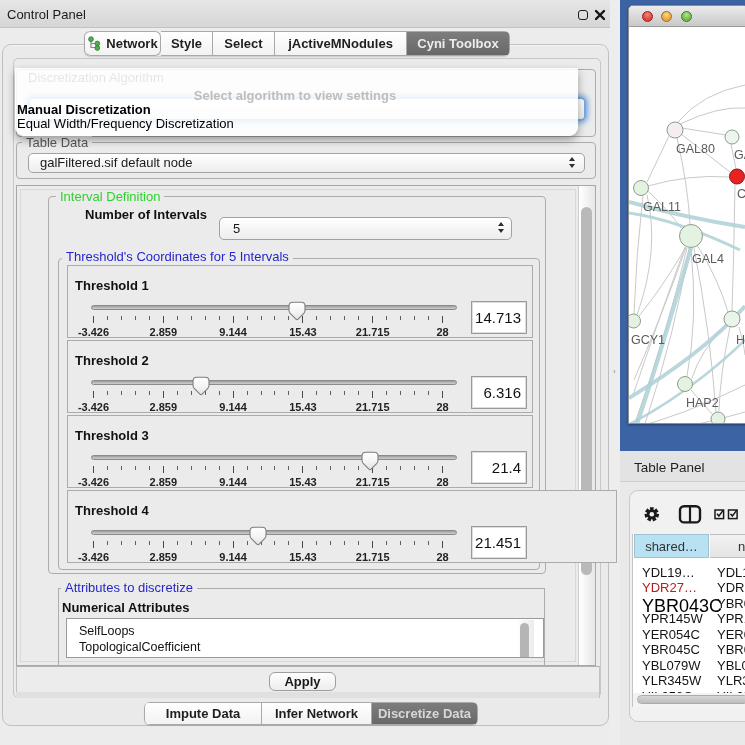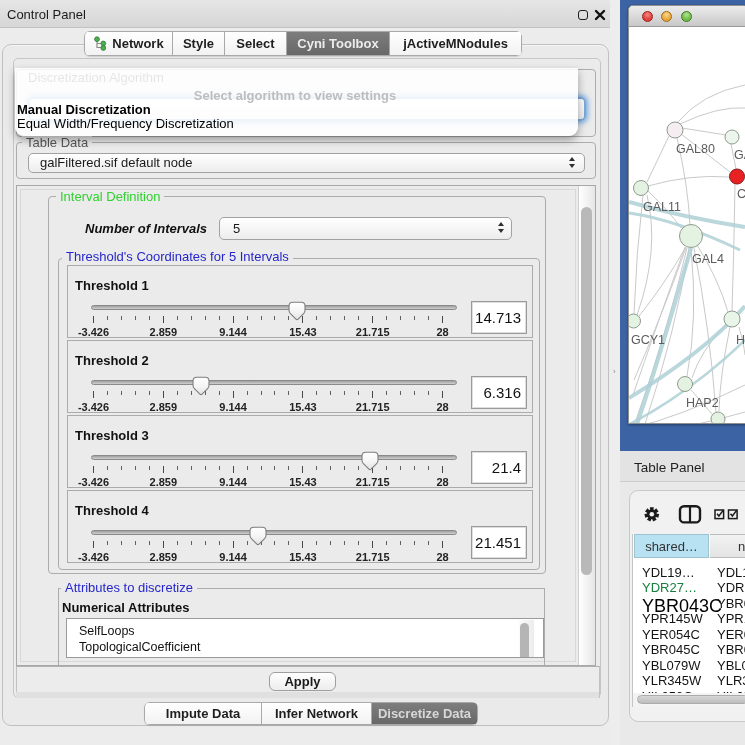--- a/index.html
+++ b/index.html
@@ -25,49 +25,49 @@
 <svg class="a" style="left:594px;top:9px;" width="12" height="12">
       <path d="M2,2 L10,10 M10,2 L2,10" stroke="#111" stroke-width="2.4" stroke-linecap="round"></path>
     </svg>
 <div class="a" style="left:616px;top:0;width:4px;height:28px;background:#ededed;"></div>
 <div class="a" style="left:0;top:28px;width:610px;height:717px;background:#ececec;"></div>
 <div class="a" style="left:610px;top:0;width:10px;height:745px;background:#ededed;"></div>
 <div class="a" style="left:613px;top:368px;width:5px;height:8px;color:#8a8a8a;font-size:8px;line-height:8px;">›</div>
 <div class="a" style="left:2px;top:44px;width:607px;height:682px;background:#eaeaea;border:1px solid #c0c0c0;border-radius:9px;box-shadow:inset 0 1px 0 #f5f5f5;"></div>
 <div class="a" style="left:13px;top:58px;width:588px;height:640px;background:#ebebeb;border:1px solid #c6c6c6;border-radius:5px;"></div>
 <div class="a" style="left:84px;top:31px;height:25px;display:flex;border-radius:6px;overflow:hidden;border-left:1px solid #a9a9a9;box-shadow:0 1px 1px rgba(0,0,0,0.12);">
-<div class="seg" style="width:88px;"><svg width="14" height="15" style="margin-right:5px;" viewBox="0 0 14 15">
+<div class="seg" style="width:76px;border-radius:6px;"><svg width="14" height="15" style="margin-right:5px;" viewBox="0 0 14 15">
           <path d="M4,3.5 V12 M4,7.5 H10 M4,11.5 H10" stroke="#8a8a8a" stroke-width="1.2" fill="none"></path>
           <circle cx="4" cy="3.2" r="2.4" fill="#4fae4f" stroke="#2e7d32" stroke-width="0.8"></circle>
           <circle cx="10.3" cy="7.5" r="2.4" fill="#4fae4f" stroke="#2e7d32" stroke-width="0.8"></circle>
           <circle cx="10.3" cy="12" r="2.4" fill="#4fae4f" stroke="#2e7d32" stroke-width="0.8"></circle>
         </svg>Network</div>
 <div class="seg" style="width:52px;">Style</div>
 <div class="seg" style="width:62px;">Select</div>
+<div class="seg" style="width:132px;">jActiveMNodules</div>
 <div class="seg sel" style="width:103px;">Cyni Toolbox</div>
-<div class="seg" style="width:132px;">jActiveMNodules</div>
 </div>
 
 <div class="gbox" style="left:16px;top:69px;width:580px;height:68px;border-radius:4px;"></div>
 <div class="gtitle" style="left:24px;top:71px;color:#3c3c3c;">Discretization Algorithm</div>
 <div class="combo" style="left:28px;top:97px;width:558px;height:24px;border:2px solid #7aa8d8;box-shadow:0 0 5px 2px rgba(100,160,225,0.85);"></div>
 
 <div class="gbox" style="left:16px;top:142px;width:580px;height:37px;border-radius:4px;"></div>
 <div class="gtitle" style="left:22px;top:136px;color:#585858;">Table Data</div>
 <div class="combo" style="left:28px;top:153px;width:557px;height:20px;line-height:18px;padding-left:11px;">galFiltered.sif default node</div>
 <div class="arr up" style="left:569px;top:156.5px;"></div>
 <div class="arr dn" style="left:569px;top:163.5px;"></div>
 <div class="a" style="left:16px;top:185px;width:580px;height:481px;background:#ebebeb;border:1px solid #a8a8a8;"></div>
 <div class="a" style="left:20px;top:189px;width:556px;height:473px;border:1px solid #d8d8d8;"></div>
 <div class="a" style="left:578px;top:186px;width:17px;height:479px;background:linear-gradient(90deg,#ffffff,#e6e6e6);border-left:1px solid #cfcfcf;"></div>
 <div class="a" style="left:581px;top:207px;width:11px;height:368px;background:#b9b9b9;border-radius:6px;"></div>
 
 <div class="gbox" style="left:48px;top:196px;width:498px;height:378px;border-radius:4px;"></div>
 <div class="gtitle" style="left:56px;top:190px;color:#2fd22f;">Interval Definition</div>
-<div class="a bold13" style="left:85px;top:221px;font-style:italic;">Number of Intervals</div>
+<div class="a bold13" style="left:85px;top:207px;">Number of Intervals</div>
 <div class="combo" style="left:219px;top:217px;width:293px;height:23px;line-height:21px;padding-left:13px;">5</div>
 <div class="arr up" style="left:498px;top:222px;"></div>
 <div class="arr dn" style="left:498px;top:229px;"></div>
 <div class="gbox" style="left:58px;top:258px;width:482px;height:312px;border-radius:4px;"></div>
 <div class="gtitle" style="left:62px;top:250px;color:#2626cc;">Threshold's Coordinates for 5 Intervals</div>
 <div class="a" style="left:67px;top:265px;width:466px;height:73px;background:#ebebeb;border:1px solid #ababab;">
 <div class="a bold13" style="left:7px;top:12px;">Threshold 1</div>
 <div class="a" style="left:23px;top:39px;width:366px;height:5px;border-radius:2.5px;background:linear-gradient(#9e9e9e,#d0d0d0);border:1px solid #8a8a8a;"></div>
 <div class="a" style="left:24.5px;top:50px;width:351px;height:4px;background:repeating-linear-gradient(to right,#606060 0,#606060 1px,transparent 1px,transparent 13.96px);"></div>
 <div class="a" style="left:25px;top:50px;width:1px;height:6.5px;background:#474747;"></div>
@@ -143,21 +143,21 @@
           <defs>
             <linearGradient id="tg" x1="0" y1="0" x2="0" y2="1">
               <stop offset="0" stop-color="#ffffff"></stop>
               <stop offset="0.55" stop-color="#f4f4f4"></stop>
               <stop offset="1" stop-color="#e2e2e2"></stop>
             </linearGradient>
           </defs>
         </svg></div>
 <div class="a" style="left:403px;top:35px;width:56px;height:33px;background:#fff;border:1px solid #9a9a9a;box-shadow:inset 0 0 0 1px #dedede;font-size:15px;color:#111;text-align:right;line-height:31px;padding-right:5px;">21.4</div>
 </div>
-<div class="a" style="left:67px;top:490px;width:466px;height:73px;background:#ebebeb;border:1px solid #ababab;">
+<div class="a" style="left:67px;top:490px;width:550px;height:73px;background:#ebebeb;border:1px solid #ababab;">
 <div class="a bold13" style="left:7px;top:12px;">Threshold 4</div>
 <div class="a" style="left:23px;top:39px;width:366px;height:5px;border-radius:2.5px;background:linear-gradient(#9e9e9e,#d0d0d0);border:1px solid #8a8a8a;"></div>
 <div class="a" style="left:24.5px;top:50px;width:351px;height:4px;background:repeating-linear-gradient(to right,#606060 0,#606060 1px,transparent 1px,transparent 13.96px);"></div>
 <div class="a" style="left:25px;top:50px;width:1px;height:6.5px;background:#474747;"></div>
 <div class="a" style="left:94.8px;top:50px;width:1px;height:6.5px;background:#474747;"></div>
 <div class="a" style="left:164.6px;top:50px;width:1px;height:6.5px;background:#474747;"></div>
 <div class="a" style="left:234.4px;top:50px;width:1px;height:6.5px;background:#474747;"></div>
 <div class="a" style="left:304.2px;top:50px;width:1px;height:6.5px;background:#474747;"></div>
 <div class="a" style="left:374px;top:50px;width:1px;height:6.5px;background:#474747;"></div>
 <div class="a" style="left:-4.5px;top:60px;width:60px;text-align:center;font-size:11px;font-weight:700;color:#222;">-3.426</div>
@@ -281,21 +281,21 @@
         <path d="M76,9.8 l1.9,2.2 4.2,-5.6"></path>
 <rect x="87.5" y="6" width="8.6" height="8.6"></rect>
         <path d="M89.5,9.8 l1.9,2.2 4.2,-5.6"></path>
 </g>
 </svg>
 <div class="a" style="left:632px;top:534px;width:113px;height:173px;background:#fff;overflow:hidden;border-left:1px solid #c4c4c4;">
 <div class="a" style="left:1px;top:0;width:75px;height:24px;background:#b8e1f2;border:1px solid #9fc2d2;text-align:center;font-size:13px;color:#333;line-height:23px;">shared…</div>
 <div class="a" style="left:77px;top:0;width:60px;height:24px;background:linear-gradient(#f2f2f2,#e4e4e4);border-top:1px solid #bdbdbd;border-bottom:1px solid #bdbdbd;font-size:13px;color:#333;line-height:23px;padding-left:28px;">n</div>
 <div class="a" style="left:9px;top:30.5px;font-size:13px;color:#141414;">YDL19…</div>
 <div class="a" style="left:84px;top:30.5px;font-size:13px;color:#141414;">YDL19</div>
-<div class="a" style="left:9px;top:46.0px;font-size:13px;color:#15803d;">YDR27…</div>
+<div class="a" style="left:9px;top:46.0px;font-size:13px;color:#b91c1c;">YDR27…</div>
 <div class="a" style="left:84px;top:46.0px;font-size:13px;color:#141414;">YDR27</div>
 <div class="a" style="left:9px;top:61.5px;font-size:18px;color:#000000;">YBR043C</div>
 <div class="a" style="left:84px;top:61.5px;font-size:13px;color:#141414;">YBR04</div>
 <div class="a" style="left:9px;top:77.0px;font-size:13px;color:#141414;">YPR145W</div>
 <div class="a" style="left:84px;top:77.0px;font-size:13px;color:#141414;">YPR14</div>
 <div class="a" style="left:9px;top:92.5px;font-size:13px;color:#141414;">YER054C</div>
 <div class="a" style="left:84px;top:92.5px;font-size:13px;color:#141414;">YER05</div>
 <div class="a" style="left:9px;top:108.0px;font-size:13px;color:#141414;text-align:center;">YBR045C</div>
 <div class="a" style="left:84px;top:108.0px;font-size:13px;color:#141414;">YBR04</div>
 <div class="a" style="left:9px;top:123.5px;font-size:13px;color:#141414;">YBL079W</div>

